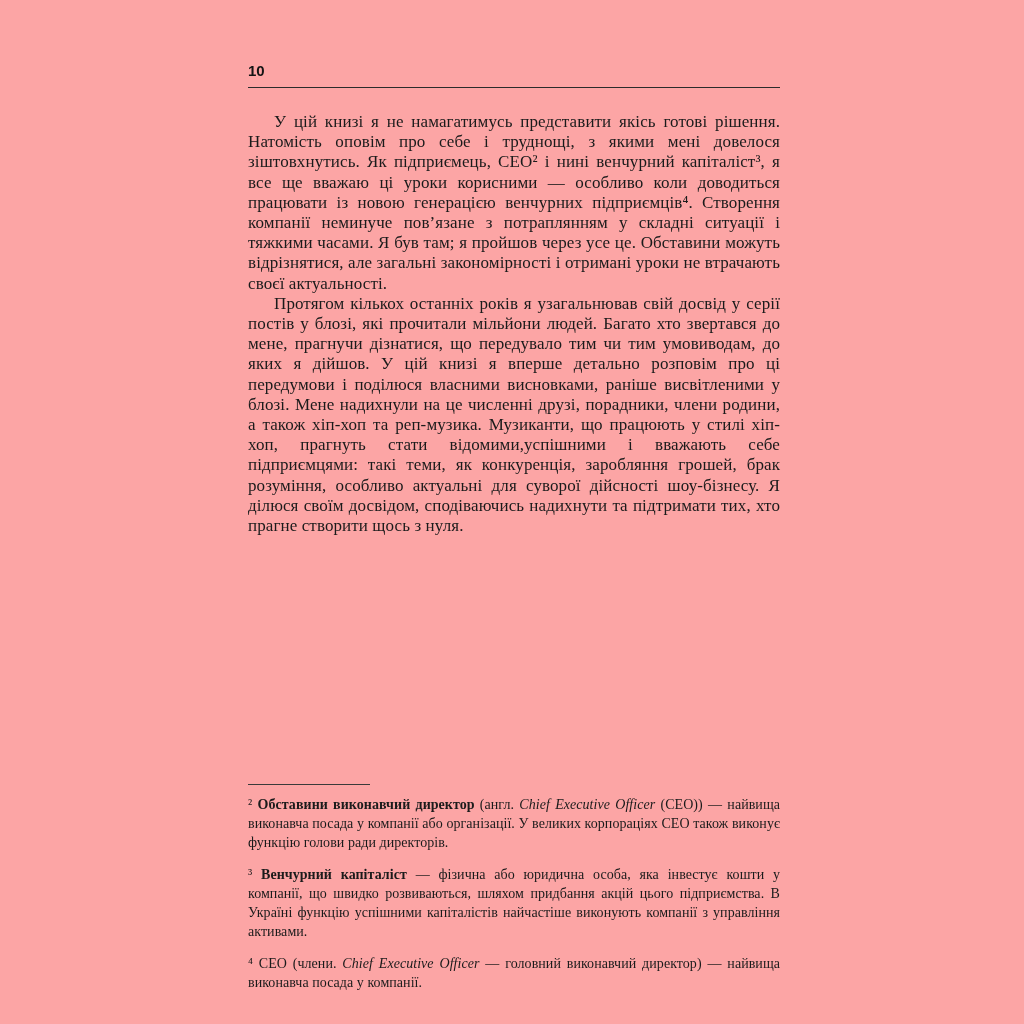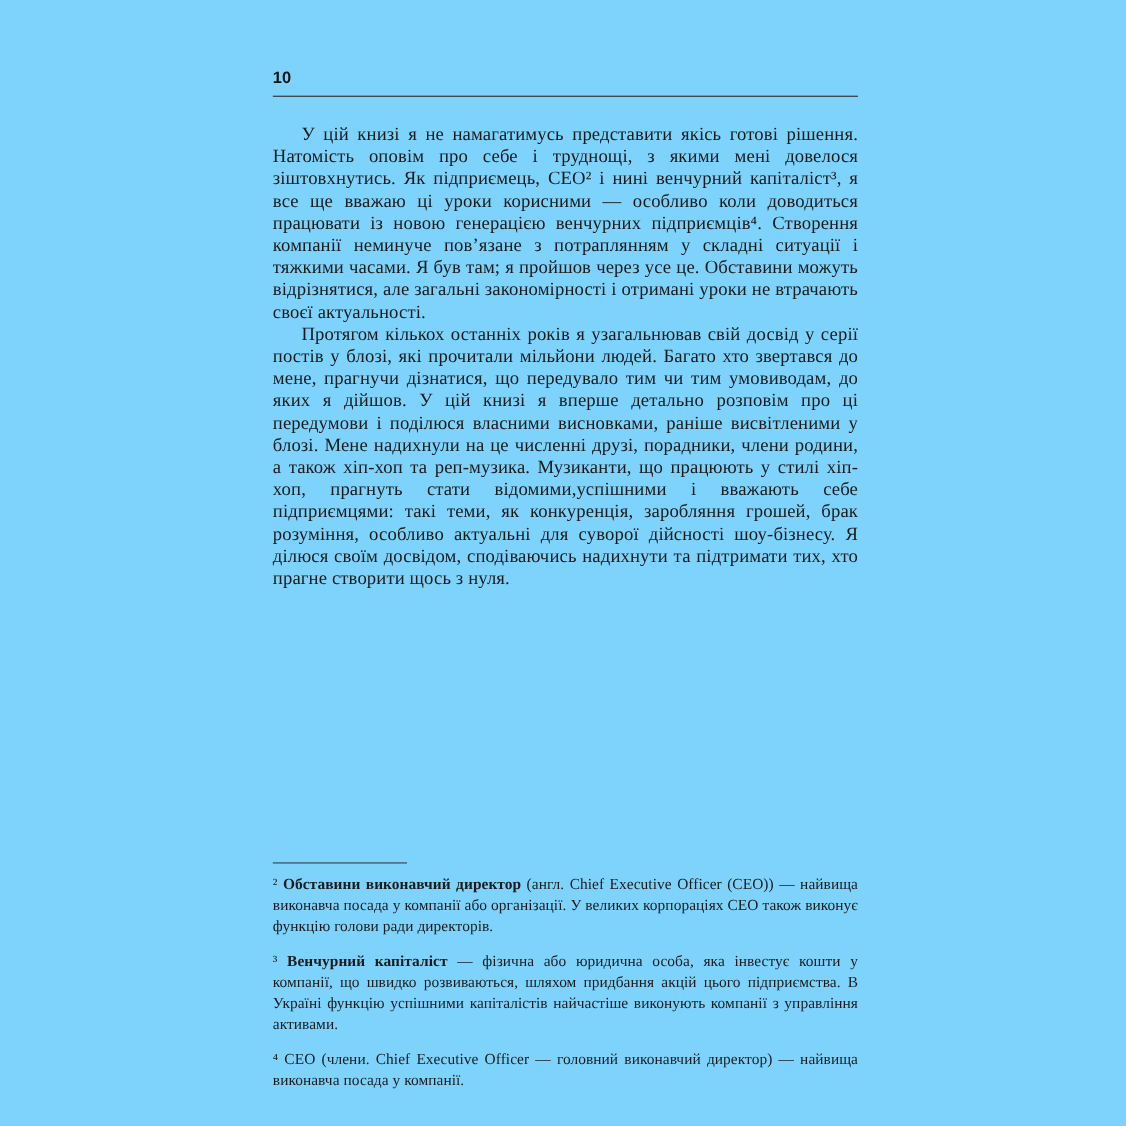--- a/index.html
+++ b/index.html
@@ -2,21 +2,21 @@
 <html lang="uk"><head>
 <meta charset="utf-8">
 <style>
   html, body { margin: 0; padding: 0; }
   body { background: #e9e9e9; }
   .page {
     position: relative;
     width: 1024px;
     height: 1024px;
     margin: 0 auto;
-    background: #7dd3fc;
+    background: #fca5a5;
     color: #1b1b1b;
     font-family: "Liberation Serif", serif;
     overflow: hidden;
   }
   
   .pagehead {
     position: absolute;
     left: 248px;
     top: 62px;
     width: 532px;
@@ -81,21 +81,21 @@
     width: 532px;
   }
   .footnote {
     margin: 0 0 13px 0;
     text-align: justify;
     font-size: 14px;
     line-height: 19px;
     letter-spacing: 0.05px;
   }
   .seg-b { font-weight: bold; }
-  .seg-i { }
+  .seg-i { font-style: italic; }
 </style>
 </head>
 <body>
 
 <div class="page">
 
   <div class="pagehead">
     <span class="page-num">10</span>
   </div>
   <hr class="head-rule">

